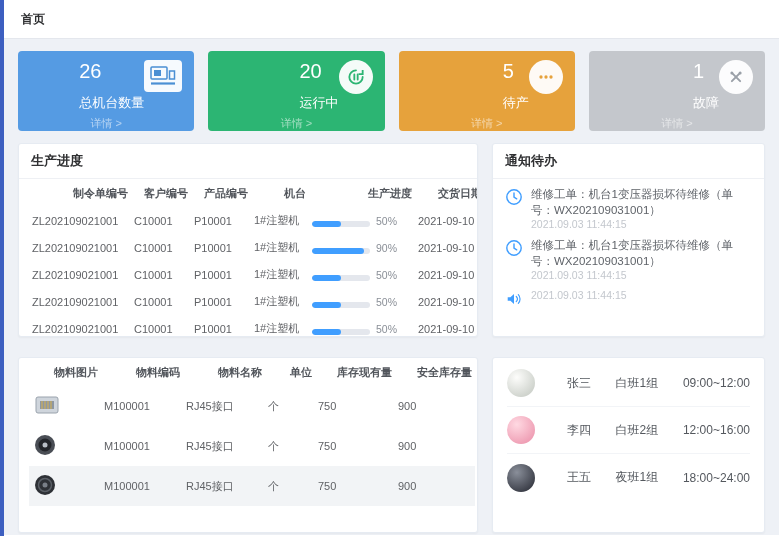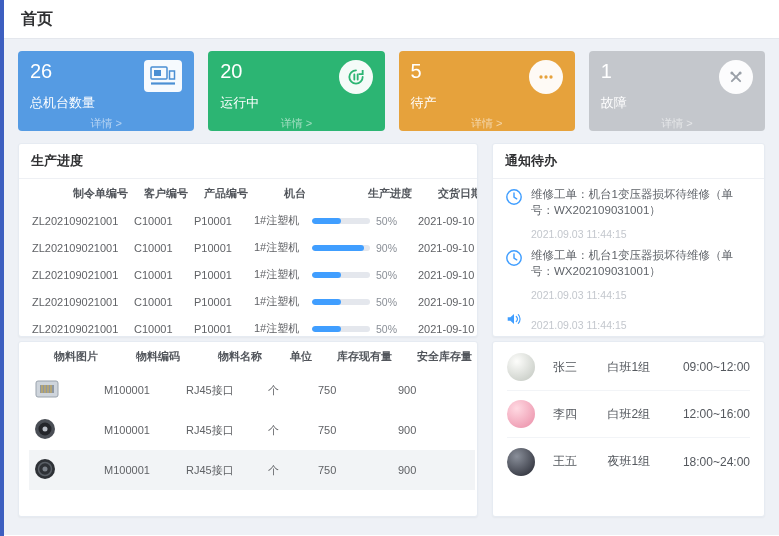--- a/index.html
+++ b/index.html
@@ -1,62 +1,62 @@
 <!DOCTYPE html>
 <html><head>
 <meta charset="utf-8">
 <style>
   * { box-sizing: border-box; margin: 0; padding: 0; }
   html,body { width:779px; height:536px; overflow:hidden;
     font-family:"Liberation Sans","DejaVu Sans",sans-serif; background:#fff; }
   .side-strip { position:absolute; left:0; top:0; width:4px; height:536px; background:#3d5fc0; }
   .header { margin-left:4px; height:39px; background:#fff; border-bottom:1px solid #e4e7ed;
     box-shadow:0 1px 3px rgba(0,0,0,.05); display:flex; align-items:center; padding:0 17px; }
-  .home-tab { font-size:16px; font-weight:bold; color:#303133; cursor:pointer; }
+  .home-tab { font-size:12px; font-weight:bold; color:#303133; cursor:pointer; }
   .content { margin-left:4px; height:496px; background:#eef1f6; padding:12px 14px; }
   .cards { display:flex; gap:14px; }
   .card { flex:1; height:80px; border-radius:4px; color:#fff; padding:9px 12px 4px; }
-  .card-top { display:flex; justify-content:space-between; align-items:flex-start; }
+  .card-top { display:flex; justify-content:flex-end; align-items:flex-start; }
   .card-num { font-size:20px; line-height:1.1; }
   .card-lbl { font-size:13px; margin-top:12px; }
   .icon-box { width:38px; height:32px; background:rgba(255,255,255,.95); border-radius:4px;
     display:flex; align-items:center; justify-content:center; }
   .icon-circle { width:34px; height:34px; background:rgba(255,255,255,.95); border-radius:50%;
     display:flex; align-items:center; justify-content:center; }
   .card-detail { text-align:center; font-size:11px; opacity:.55; margin-top:4px; cursor:pointer; }
   .grid { display:grid; grid-template-columns:460px 1fr; grid-template-rows:194px 176px;
-    gap:4px 14px; margin-top:12px; }
+    gap:20px 14px; margin-top:12px; }
   .panel { background:#fff; border:1px solid #e6ebf2; border-radius:3px; overflow:hidden;
     box-shadow:0 1px 2px rgba(0,0,0,.04); }
   .panel-title { padding:8px 12px; font-size:13px; font-weight:bold; color:#303133;
     border-bottom:1px solid #eef0f4; }
   table { border-collapse:collapse; width:100%; font-size:11px; color:#606266; table-layout:fixed; }
   .tbl-wrap { padding:0 10px; }
   th { font-weight:bold; color:#52565c; text-align:right; padding:7px 3px 6px; white-space:nowrap; }
   td { padding:5px 3px; white-space:nowrap; overflow:hidden; }
   .prod-table tr { height:27px; }
-  .progress-cell { display:flex; align-items:center; gap:6px; }
+  .progress-cell { display:flex; align-items:flex-end; gap:6px; }
   .progress-track { width:58px; height:6px; background:#e4e7ed; border-radius:3px; overflow:hidden; }
   .progress-fill { height:100%; background:#409eff; border-radius:3px; }
   .progress-label { color:#8a8f97; font-size:10.5px; }
   .inv-table tr.data-row { height:40px; }
   .inv-table tr.data-row:nth-child(3) { background:#f2f4f6; }
   .notif-list { padding:8px 12px 0; }
   .notif-item { display:flex; gap:8px; margin-bottom:8px; cursor:pointer; }
   .notif-icon { flex:0 0 18px; padding-top:1px; }
   .notif-text { font-size:11.5px; color:#5f6369; line-height:1.35; }
-  .notif-time { font-size:10.5px; color:#c3c7cd; margin-top:10px; }
+  .notif-time { font-size:10.5px; color:#c3c7cd; margin-top:0; }
   .sched-list { padding:2px 14px 0; }
   .sched-row { display:flex; align-items:center; height:47px; border-bottom:1px solid #f2f4f7; cursor:pointer; }
   .sched-row:last-child { border-bottom:none; }
   .avatar { width:28px; height:28px; border-radius:50%; flex:0 0 28px; }
   .a0 { background:radial-gradient(circle at 35% 30%, #fdfdfb, #cfd3cd 75%); }
   .a1 { background:radial-gradient(circle at 35% 30%, #ffd9e2, #ef9fb5 75%); }
   .a2 { background:radial-gradient(circle at 35% 30%, #8a8f9a, #3c3f49 75%); }
-  .sched-name { font-size:12px; color:#54585e; width:62px; margin-left:18px; }
+  .sched-name { font-size:12px; color:#54585e; width:62px; margin-left:32px; }
   .sched-shift { font-size:12px; color:#54585e; width:86px; }
   .sched-time { font-size:12px; color:#54585e; margin-left:auto; }
 </style>
 </head>
 <body>
 
 <div class="side-strip"></div>
 
 <div class="header">
   <span class="home-tab">首页</span>

